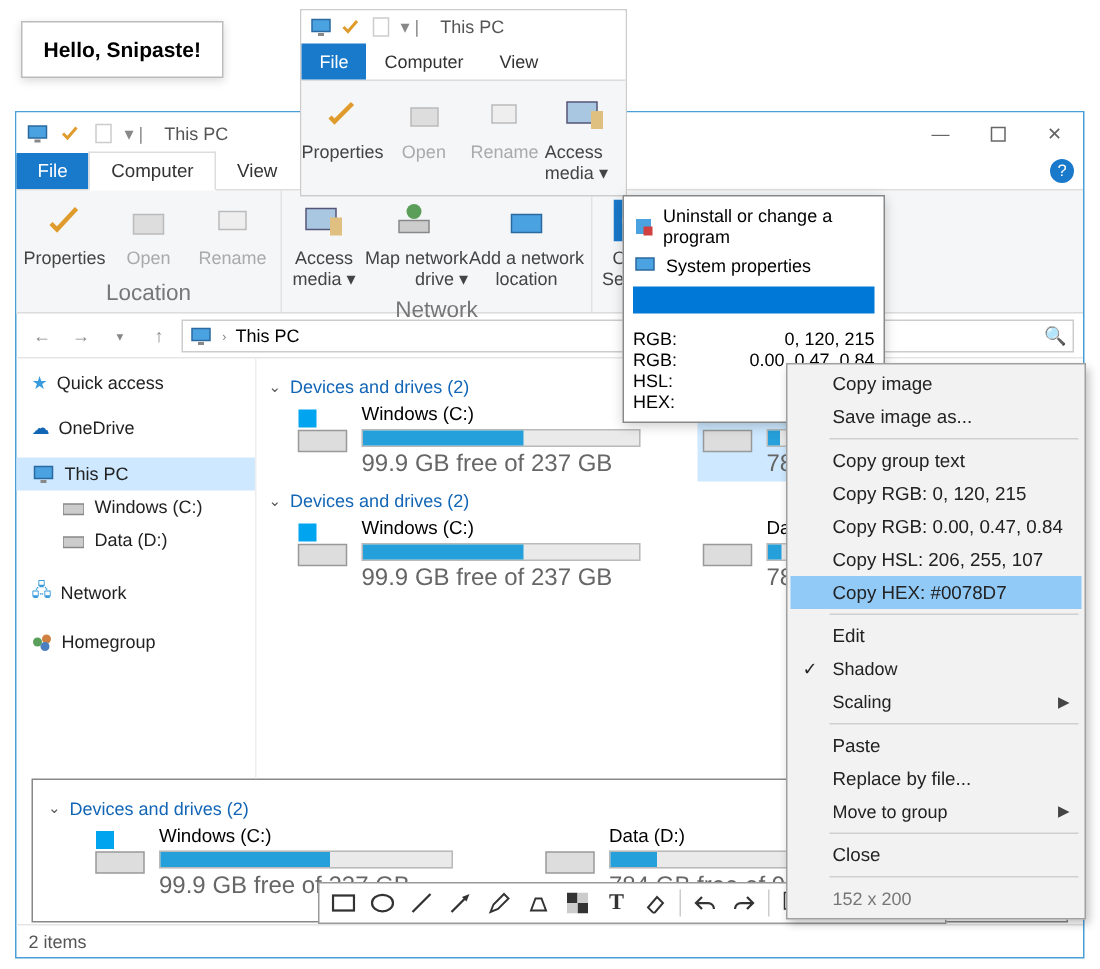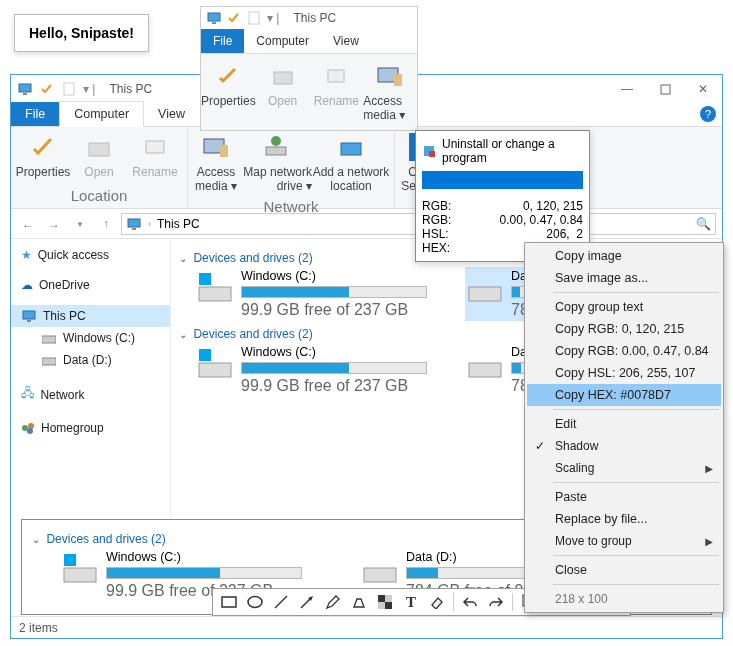--- a/index.html
+++ b/index.html
@@ -556,20 +556,28 @@
   <div class="picker-top">
     <div class="picker-row">
         <span class="icon-sm">
           <svg width="14" height="14">
             <rect x="2" y="2" width="10" height="10" fill="#4aa3e0"></rect>
             <rect x="7" y="7" width="6" height="6" fill="#d04040"></rect>
           </svg>
         </span>
         <span>Uninstall or change a program</span>
       </div>
+    <div class="picker-row">
+        <span class="icon-sm">
+          <svg width="14" height="14">
+            <rect x="1" y="2" width="12" height="8" fill="#4aa3e0" stroke="#2a6aa0"></rect>
+          </svg>
+        </span>
+        <span>System properties</span>
+      </div>
     <div class="swatch-row">
         <div style="background:#0078d7"></div>
       </div>
   </div>
   <div class="picker-vals">
     <div><span>RGB:</span><span>0, 120, 215</span></div>
     <div><span>RGB:</span><span>0.00, 0.47, 0.84</span></div>
     <div><span>HSL:</span><span>206,  2</span></div>
     <div><span>HEX:</span><span>#00</span></div>
   </div>
@@ -597,14 +605,14 @@
   <div class="ctx-sep"></div>
   <div class="ctx-item">Paste</div>
   <div class="ctx-item">Replace by file...</div>
   <div class="ctx-item">
       <span>Move to group</span>
       <span class="ctx-sub">▶</span>
     </div>
   <div class="ctx-sep"></div>
   <div class="ctx-item">Close</div>
   <div class="ctx-sep"></div>
-  <div class="ctx-dim">218 x 100</div>
+  <div class="ctx-dim">152 x 200</div>
 </div>
 
 </body></html>

